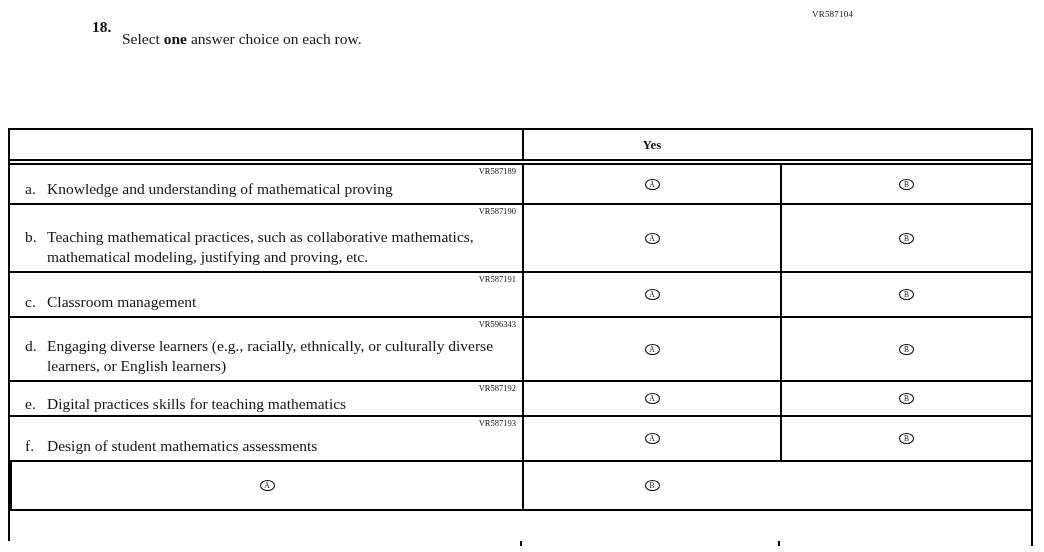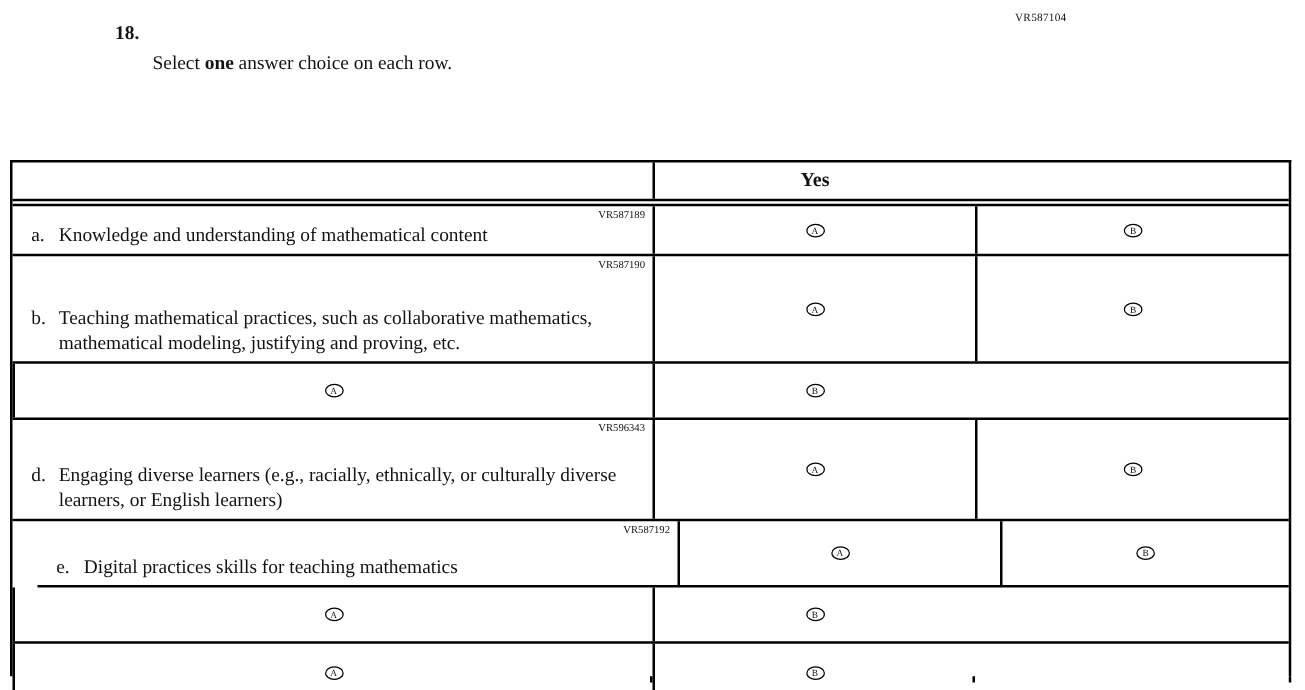--- a/index.html
+++ b/index.html
@@ -21,57 +21,57 @@
   
   .question {
     position: absolute; left: 92px; top: 16px;
     display: flex;
   }
   .qnum {
     font-weight: bold; font-size: 15.5px; line-height: 21px;
     width: 30px; flex-shrink: 0; font-family: Liberation Serif, serif;
   }
   .qbody { width: 618px; font-size: 15.5px; line-height: 21px; }
-  .select-line { margin-top: 24px; }
+  .select-line { margin-top: 12px; }
   .bold { font-weight: bold; }
 
   
   .qtable {
     position: absolute; left: 8px; top: 128px;
     width: 1025px; height: 413px;
     border: 2px solid #000; border-bottom: none;
     box-sizing: border-box;
     background: #fff;
   }
   .thead {
     display: grid; grid-template-columns: 512px 258px 1fr;
     height: 31px;
     border-bottom: 2px solid #000;
     box-sizing: border-box;
   }
   .hcell {
     border-left: 2px solid #000;
     display: flex; align-items: center; justify-content: center;
-    font-weight: bold; font-size: 16px;
+    font-weight: bold; font-size: 13px;
     box-sizing: border-box;
   }
   .hcell.first { border-left: none; }
 
   .tbody { margin-top: 2px; border-top: 2px solid #000; }
 
   .trow {
     display: grid; grid-template-columns: 512px 258px 1fr;
     border-bottom: 2px solid #000;
     box-sizing: border-box;
   }
   .row-a { height: 40px; }
-  .row-b { height: 86px; }
+  .row-b { height: 68px; }
   .row-c { height: 45px; }
-  .row-d { height: 81px; }
-  .row-e { height: 53px; margin-left: 20px; }
+  .row-d { height: 64px; }
+  .row-e { height: 35px; }
   .row-f { height: 45px; }
   .row-g { height: 49px; }
 
   .label-cell {
     box-sizing: border-box;
     padding: 1px 4px 4px 15px;
     display: flex; flex-direction: column; justify-content: space-between;
     overflow: hidden;
   }
   .row-code {
@@ -124,21 +124,21 @@
     <div class="hcell">Yes</div>
   </div>
 
   <div class="tbody">
 
     <div class="trow row-a">
       <div class="label-cell">
         <span class="row-code">VR587189</span>
         <span class="label-line">
             <span class="row-letter">a.</span>
-            <span class="row-text">Knowledge and understanding of mathematical content</span>
+            <span class="row-text">Knowledge and understanding of mathematical proving</span>
           </span>
       </div>
       <div class="ans-cell">
           <span class="bubble">A</span>
         </div>
       <div class="ans-cell">
           <span class="bubble">B</span>
         </div>
     </div>
 
@@ -152,20 +152,27 @@
       </div>
       <div class="ans-cell">
           <span class="bubble">A</span>
         </div>
       <div class="ans-cell">
           <span class="bubble">B</span>
         </div>
     </div>
 
     <div class="trow row-c">
+      <div class="label-cell">
+        <span class="row-code">VR587191</span>
+        <span class="label-line">
+            <span class="row-letter">c.</span>
+            <span class="row-text">Classroom management</span>
+          </span>
+      </div>
       <div class="ans-cell">
           <span class="bubble">A</span>
         </div>
       <div class="ans-cell">
           <span class="bubble">B</span>
         </div>
     </div>
 
     <div class="trow row-d">
       <div class="label-cell">
@@ -193,20 +200,27 @@
       </div>
       <div class="ans-cell">
           <span class="bubble">A</span>
         </div>
       <div class="ans-cell">
           <span class="bubble">B</span>
         </div>
     </div>
 
     <div class="trow row-f">
+      <div class="label-cell">
+        <span class="row-code">VR587193</span>
+        <span class="label-line">
+            <span class="row-letter">f.</span>
+            <span class="row-text">Design of student mathematics assessments</span>
+          </span>
+      </div>
       <div class="ans-cell">
           <span class="bubble">A</span>
         </div>
       <div class="ans-cell">
           <span class="bubble">B</span>
         </div>
     </div>
 
     <div class="trow row-g">
       <div class="ans-cell">

